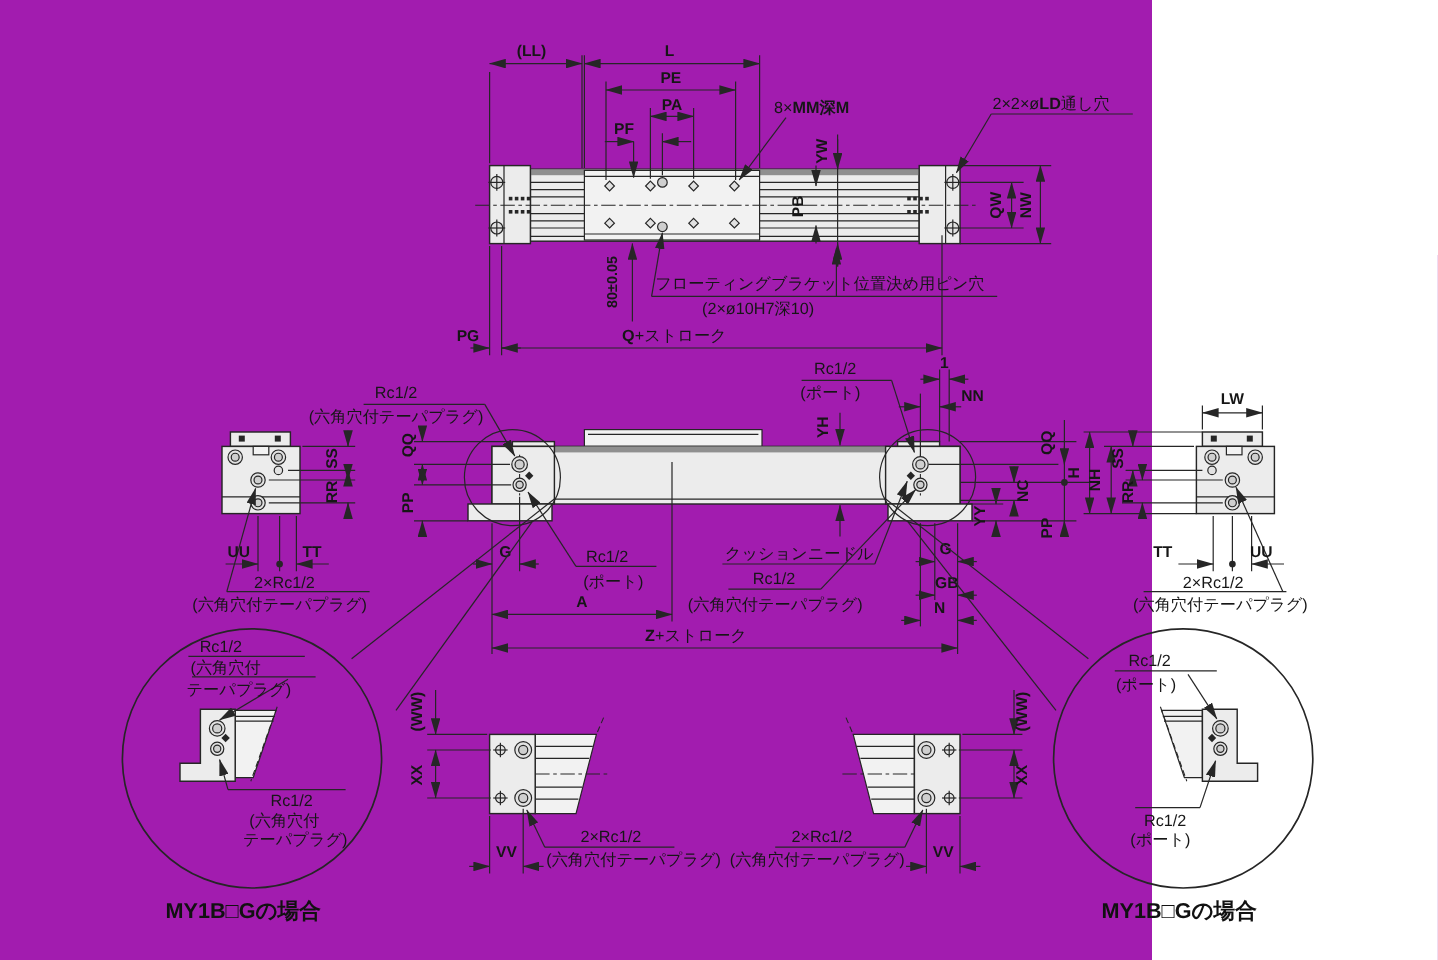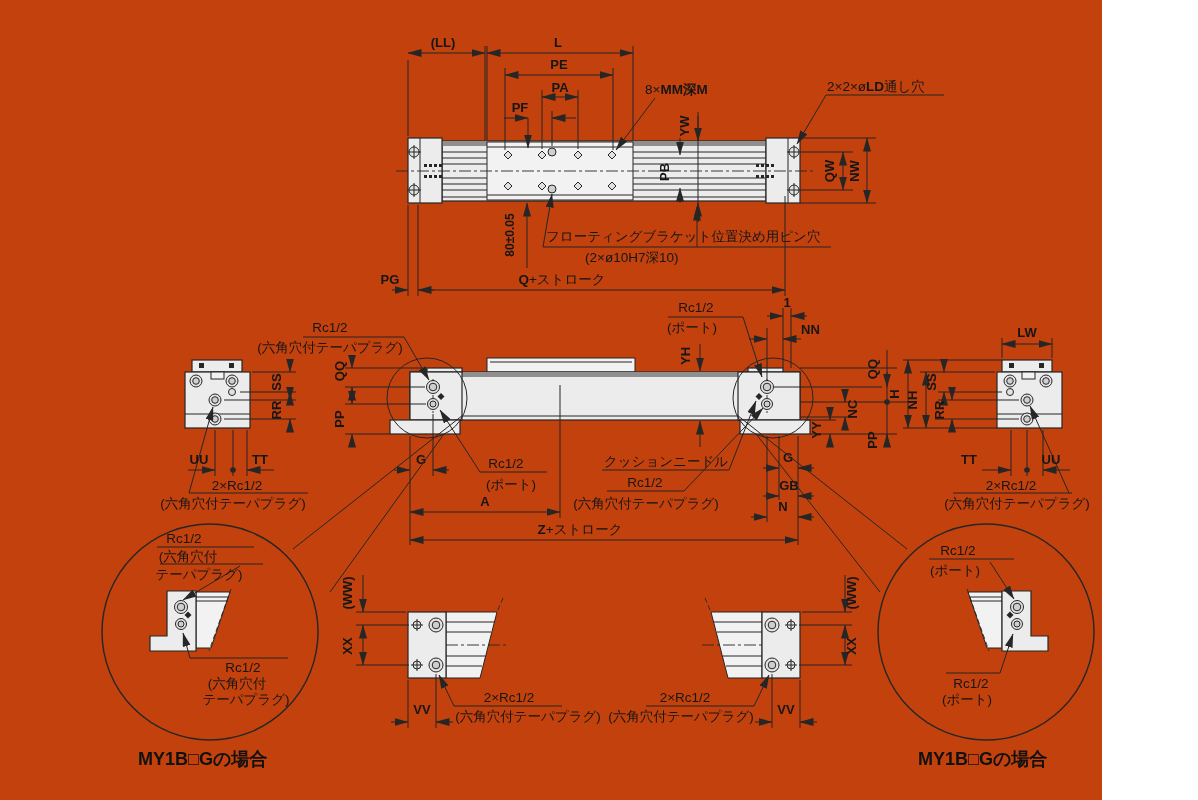--- a/index.html
+++ b/index.html
@@ -1,16 +1,16 @@
 <!DOCTYPE html>
 <html><head>
 <meta charset="utf-8">
 <style>
   html,body{margin:0;padding:0;background:#fff;}
-  .stage{width:1102px;height:800px;position:relative;background:#c2410c;}
+  .stage{width:960px;height:800px;position:relative;background:#a21caf;}
   svg{display:block;}
   .ln{stroke:#262626;stroke-width:1;fill:none;}
   .thick{stroke:#262626;stroke-width:1.4;fill:none;}
   .fillA{fill:#ececec;stroke:#262626;stroke-width:1.2;}
   .fillB{fill:#f2f2f2;stroke:#262626;stroke-width:1;}
   .strip{fill:#8f8f8f;stroke:none;}
   .hole{stroke:#262626;stroke-width:1;fill:#e2e2e2;}
   .holein{stroke:#262626;stroke-width:1;fill:#cfcfcf;}
   .blk{fill:#262626;stroke:none;}
   .dash{stroke:#262626;stroke-width:0.9;fill:none;stroke-dasharray:12 3 3 3;}

